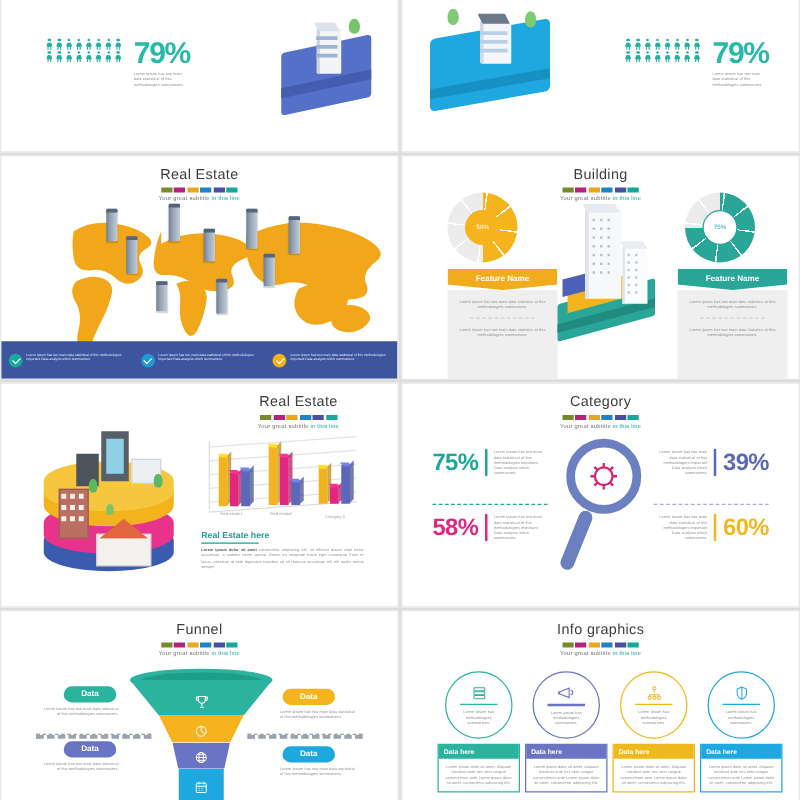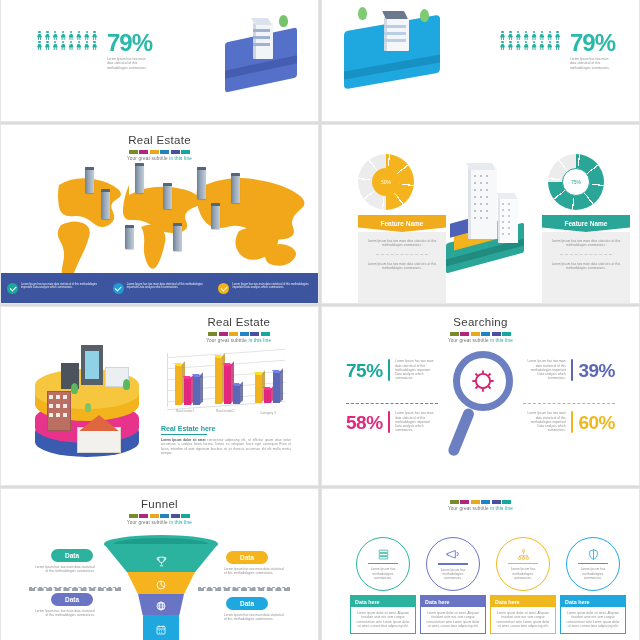--- a/index.html
+++ b/index.html
@@ -217,20 +217,35 @@
         <span class="bbtext">Lorem Ipsum has two main data statistical of this methodologies important Data analysis which summarizes.</span>
       </div>
       <div class="bbitem">
         <span class="tick" style="background:#f2b21b"></span>
         <span class="bbtext">Lorem Ipsum has two main data statistical of this methodologies important Data analysis which summarizes.</span>
       </div>
     </div>
   </div>
 
   <div class="slide">
+    <div class="shead">
+      <div class="stitle">Building</div>
+      <div class="sbars">
+        <i style="background:#7a8a2b"></i>
+          <i style="background:#b3247d"></i>
+          <i style="background:#e8a81e"></i>
+        <i style="background:#1f84c4"></i>
+          <i style="background:#4b4fa3"></i>
+          <i style="background:#16a89b"></i>
+      </div>
+      <div class="ssub">
+        <span>Your great subtitle</span>
+        <em>in this line</em>
+      </div>
+    </div>
 
     <div class="donut" style="left:36px;top:29px;background:conic-gradient(#f5b41d 0 50%,#ececec 50% 100%);">
       <div class="seg-mask"></div>
       <div class="hole" style="background:#f5b41d;">50%</div>
     </div>
 
     <div class="donut" style="left:226px;top:29px;background:conic-gradient(#2aa699 0 75%,#ececec 75% 100%);">
       <div class="seg-mask"></div>
       <div class="hole" style="background:#fff;color:#2aa699;border:1.5px solid #2aa699;box-sizing:border-box;">75%</div>
     </div>
@@ -332,21 +347,21 @@
       <div class="rehrule" style="width:46px;"></div>
       <div class="lorem" style="text-align:justify;">
         <b style="color:#4f4f4f;">Lorem Ipsum dolor sit amet</b>
         <span>consectetur adipiscing elit, sit efficitur ipsum vitae tortor accumsan, a sodales lorem lacinia. Donec eu voluptate fusce eget consequat Proin et lacus, interdum id ante dignissim faucibus sit sit rhoncus accumsan elit elit mollis metus semper.</span>
       </div>
     </div>
   </div>
 
   <div class="slide">
     <div class="shead">
-      <div class="stitle">Searching</div>
+      <div class="stitle">Category</div>
       <div class="sbars">
         <i style="background:#7a8a2b"></i>
           <i style="background:#b3247d"></i>
           <i style="background:#e8a81e"></i>
         <i style="background:#1f84c4"></i>
           <i style="background:#4b4fa3"></i>
           <i style="background:#16a89b"></i>
       </div>
       <div class="ssub">
         <span>Your great subtitle</span>
@@ -448,20 +463,21 @@
 
     <div class="pill" style="right:50px;top:62px;width:42px;background:#f5b41d;">Data</div>
     <div class="lorem" style="position:absolute;right:34px;top:78px;width:60px;">Lorem Ipsum has two main data statistical of this methodologies summarizes.</div>
     <div class="dashdiv" style="right:28px;top:98px;width:86px;border-style:dashed;border-color:#9aa3ae;"></div>
     <div class="pill" style="right:50px;top:108px;width:42px;background:#1fa8e0;">Data</div>
     <div class="lorem" style="position:absolute;right:34px;top:124px;width:60px;">Lorem Ipsum has two main data statistical of this methodologies summarizes.</div>
   </div>
 
   <div class="slide">
     <div class="shead">
+      <div class="stitle">Info graphics</div>
       <div class="sbars">
         <i style="background:#7a8a2b"></i>
           <i style="background:#b3247d"></i>
           <i style="background:#e8a81e"></i>
         <i style="background:#1f84c4"></i>
           <i style="background:#4b4fa3"></i>
           <i style="background:#16a89b"></i>
       </div>
       <div class="ssub">
         <span>Your great subtitle</span>

